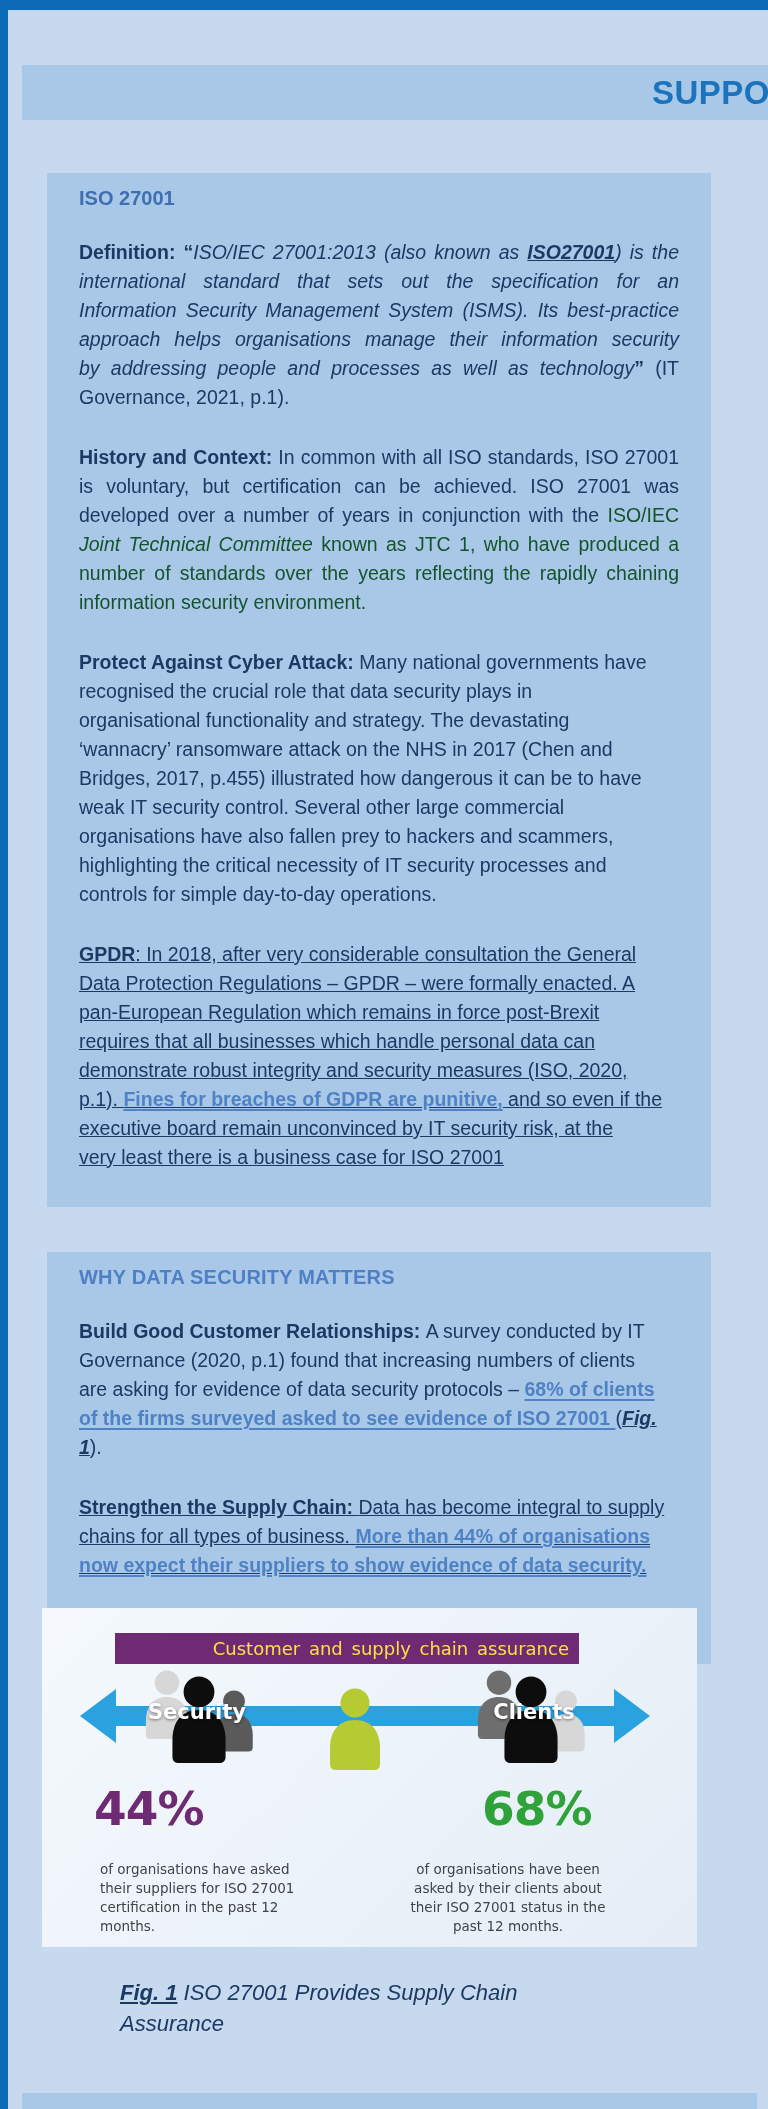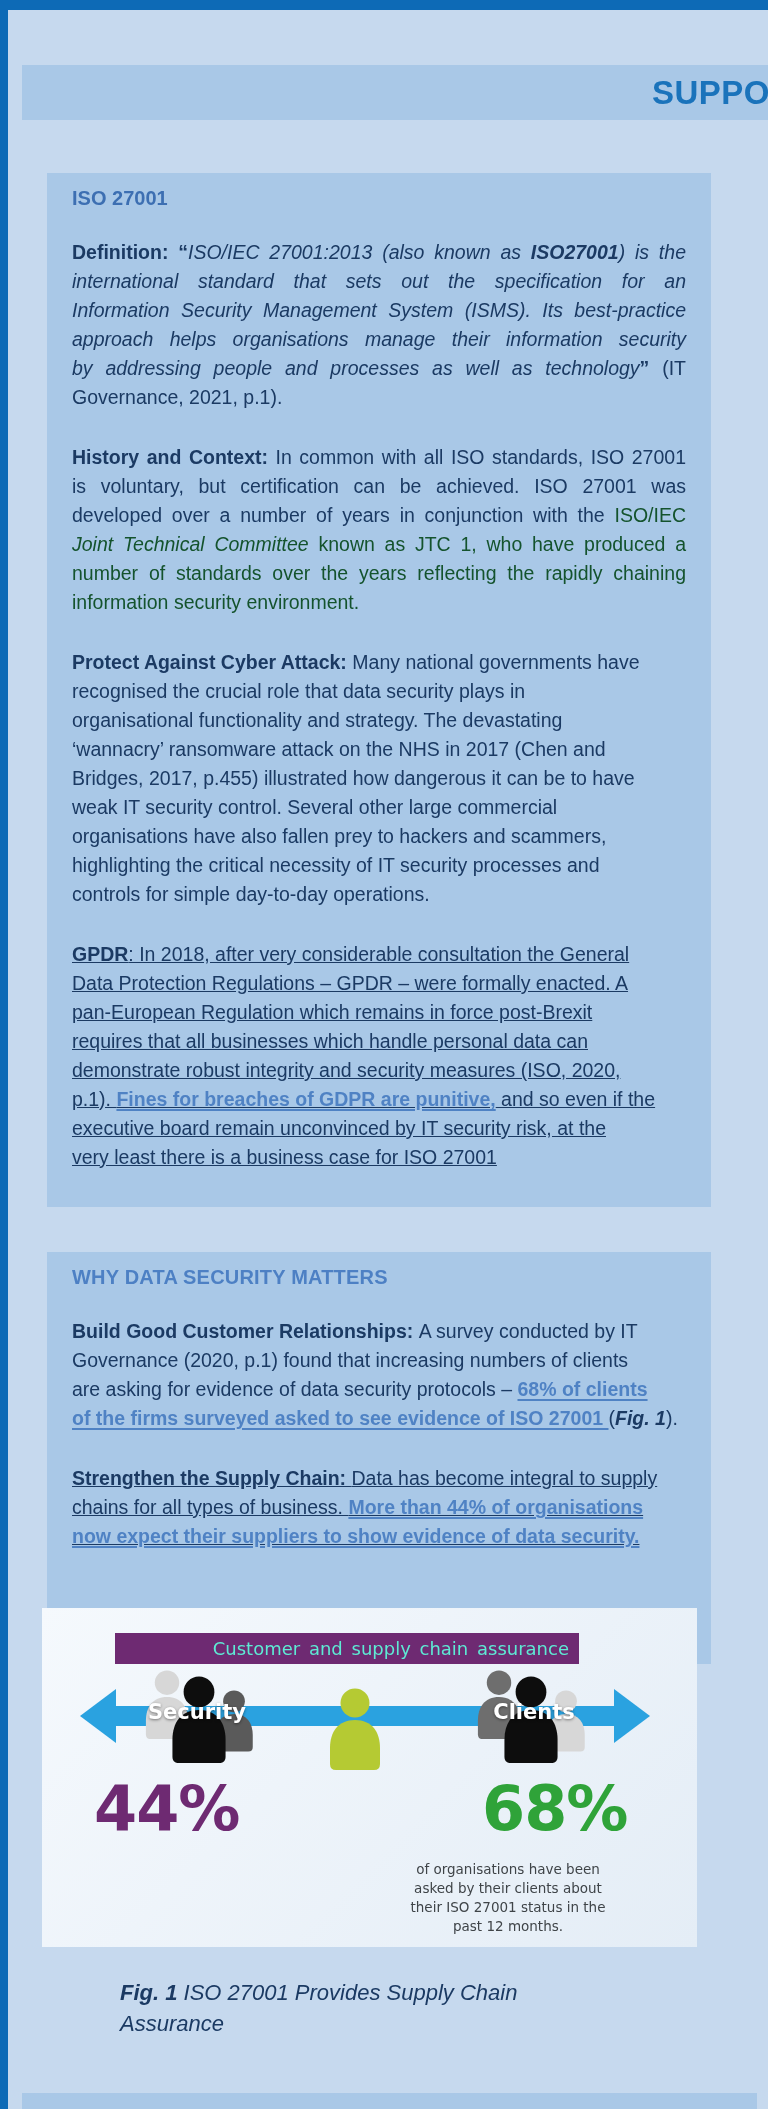--- a/index.html
+++ b/index.html
@@ -16,53 +16,53 @@
     position:absolute; left:22px; top:65px; width:746px; height:55px;
     background:#a9c8e7; overflow:hidden;
   }
   .header-title {
     position:absolute; left:630px; top:0; line-height:55px;
     font-size:33px; font-weight:bold; color:#1a73bb; letter-spacing:.5px; white-space:nowrap;
   }
 
   .panel {
     position:absolute; left:47px; width:664px;
-    background:#a9c8e7; padding:14px 25px;
+    background:#a9c8e7; padding:14px 32px;
   }
   .panel-iso { top:173px; height:1034px; }
   .panel-why { top:1252px; height:412px; }
 
   .panel h2 { font-size:20px; font-weight:bold; margin-bottom:28px; }
   .panel-iso h2 { color:#3d6fb2; }
   .panel-why h2 { color:#4d80c4; letter-spacing:.2px; }
 
   .para {
     font-size:19.5px; line-height:29px; color:#1b3a63;
     white-space:pre-line; margin-bottom:31px;
   }
   .para:last-child { margin-bottom:0;text-decoration:underline; }
   .jst { text-align:justify; text-align-last:justify; }
   .lastline { display:block; text-align:right; text-align-last:left; }
   .b { font-weight:bold; }
   .i { font-style:italic; }
-  .bi { font-weight:bold; font-style:italic; }
+  .bi { font-weight:bold; font-style:italic;text-decoration:underline; }
   .light { color:#14532d; }
   .link {
     color:#4f82c4; font-weight:bold; text-decoration:underline;
     text-decoration-thickness:1.5px; text-underline-offset:3px; cursor:pointer;margin-top:12px;
   }
 
   .infographic {
     position:absolute; left:42px; top:1608px; width:655px; height:339px;
     background:linear-gradient(135deg,#f5f9fd 0%, #e4edf6 100%);
     overflow:hidden;
   }
   .ig-banner {
     position:absolute; left:73px; top:25px; width:464px; height:31px;
-    background:#6e2a72; color:#5eead4; font-family:"DejaVu Sans", sans-serif;
+    background:#6e2a72; color:#fde047; font-family:"DejaVu Sans", sans-serif;
     font-size:18px; line-height:31px; text-align:right; padding-right:10px;
     word-spacing:3px;
   }
   .arrow-bar { position:absolute; left:72px; top:98px; width:500px; height:20px; background:#2aa2e0; z-index:1; }
   .arrow-head { position:absolute; width:0; height:0; border-top:27px solid transparent; border-bottom:27px solid transparent; z-index:1; }
   .arrow-head.left  { left:38px;  top:81px; border-right:36px solid #2aa2e0; }
   .arrow-head.right { left:572px; top:81px; border-left:36px solid #2aa2e0; }
 
   .pgroup { position:absolute; width:118px; height:100px; z-index:2; }
   .pg-suppliers { left:98px; top:62px; }
@@ -81,21 +81,21 @@
   .ig-label {
     position:absolute; z-index:3; color:#ffffff; font-weight:bold;
     font-family:"DejaVu Sans", sans-serif; font-size:21px; text-align:center;
     text-shadow:0 1px 3px rgba(0,0,0,.45);
   }
   .lbl-suppliers { left:90px; top:92px; width:130px; }
   .lbl-clients { left:442px; top:92px; width:100px; }
 
   .ig-pct {
     position:absolute; font-family:"DejaVu Sans", sans-serif;
-    font-weight:bold; font-size:62px; line-height:66px; letter-spacing:-1px; z-index:2;
+    font-weight:bold; font-size:47px; line-height:66px; letter-spacing:-1px; z-index:2;
   }
   .pct-suppliers { left:52px; top:168px; color:#6e2a72; }
   .pct-clients { left:413px; top:168px; color:#2fa339;margin-left:27px; }
 
   .ig-caption {
     position:absolute; top:252px; width:228px;
     font-family:"DejaVu Sans", sans-serif; font-size:13.5px; line-height:19px;
     color:#3f4448; white-space:pre-line; z-index:2;
   }
   .cap-suppliers { left:58px; text-align:left; }
@@ -208,20 +208,24 @@
           <path d="M32 32 C15 32 7 44 7 60 L7 76 Q7 82 13 82 L51 82 Q57 82 57 76 L57 60 C57 44 49 32 32 32 Z"></path>
         </svg></span>
   </div>
 
   <div class="ig-label lbl-suppliers">Security</div>
   <div class="ig-label lbl-clients">Clients</div>
 
   <div class="ig-pct pct-suppliers">44%</div>
   <div class="ig-pct pct-clients">68%</div>
 
+  <div class="ig-caption cap-suppliers">of organisations have asked
+their suppliers for ISO 27001
+certification in the past 12
+months.</div>
   <div class="ig-caption cap-clients">of organisations have been
 asked by their clients about
 their ISO 27001 status in the
 past 12 months.</div>
 </div>
 
 <p class="fig-caption"><span class="bi">Fig. 1</span><span> ISO 27001 Provides Supply Chain
 Assurance</span></p>
 
 <div class="bottom-band"></div>

